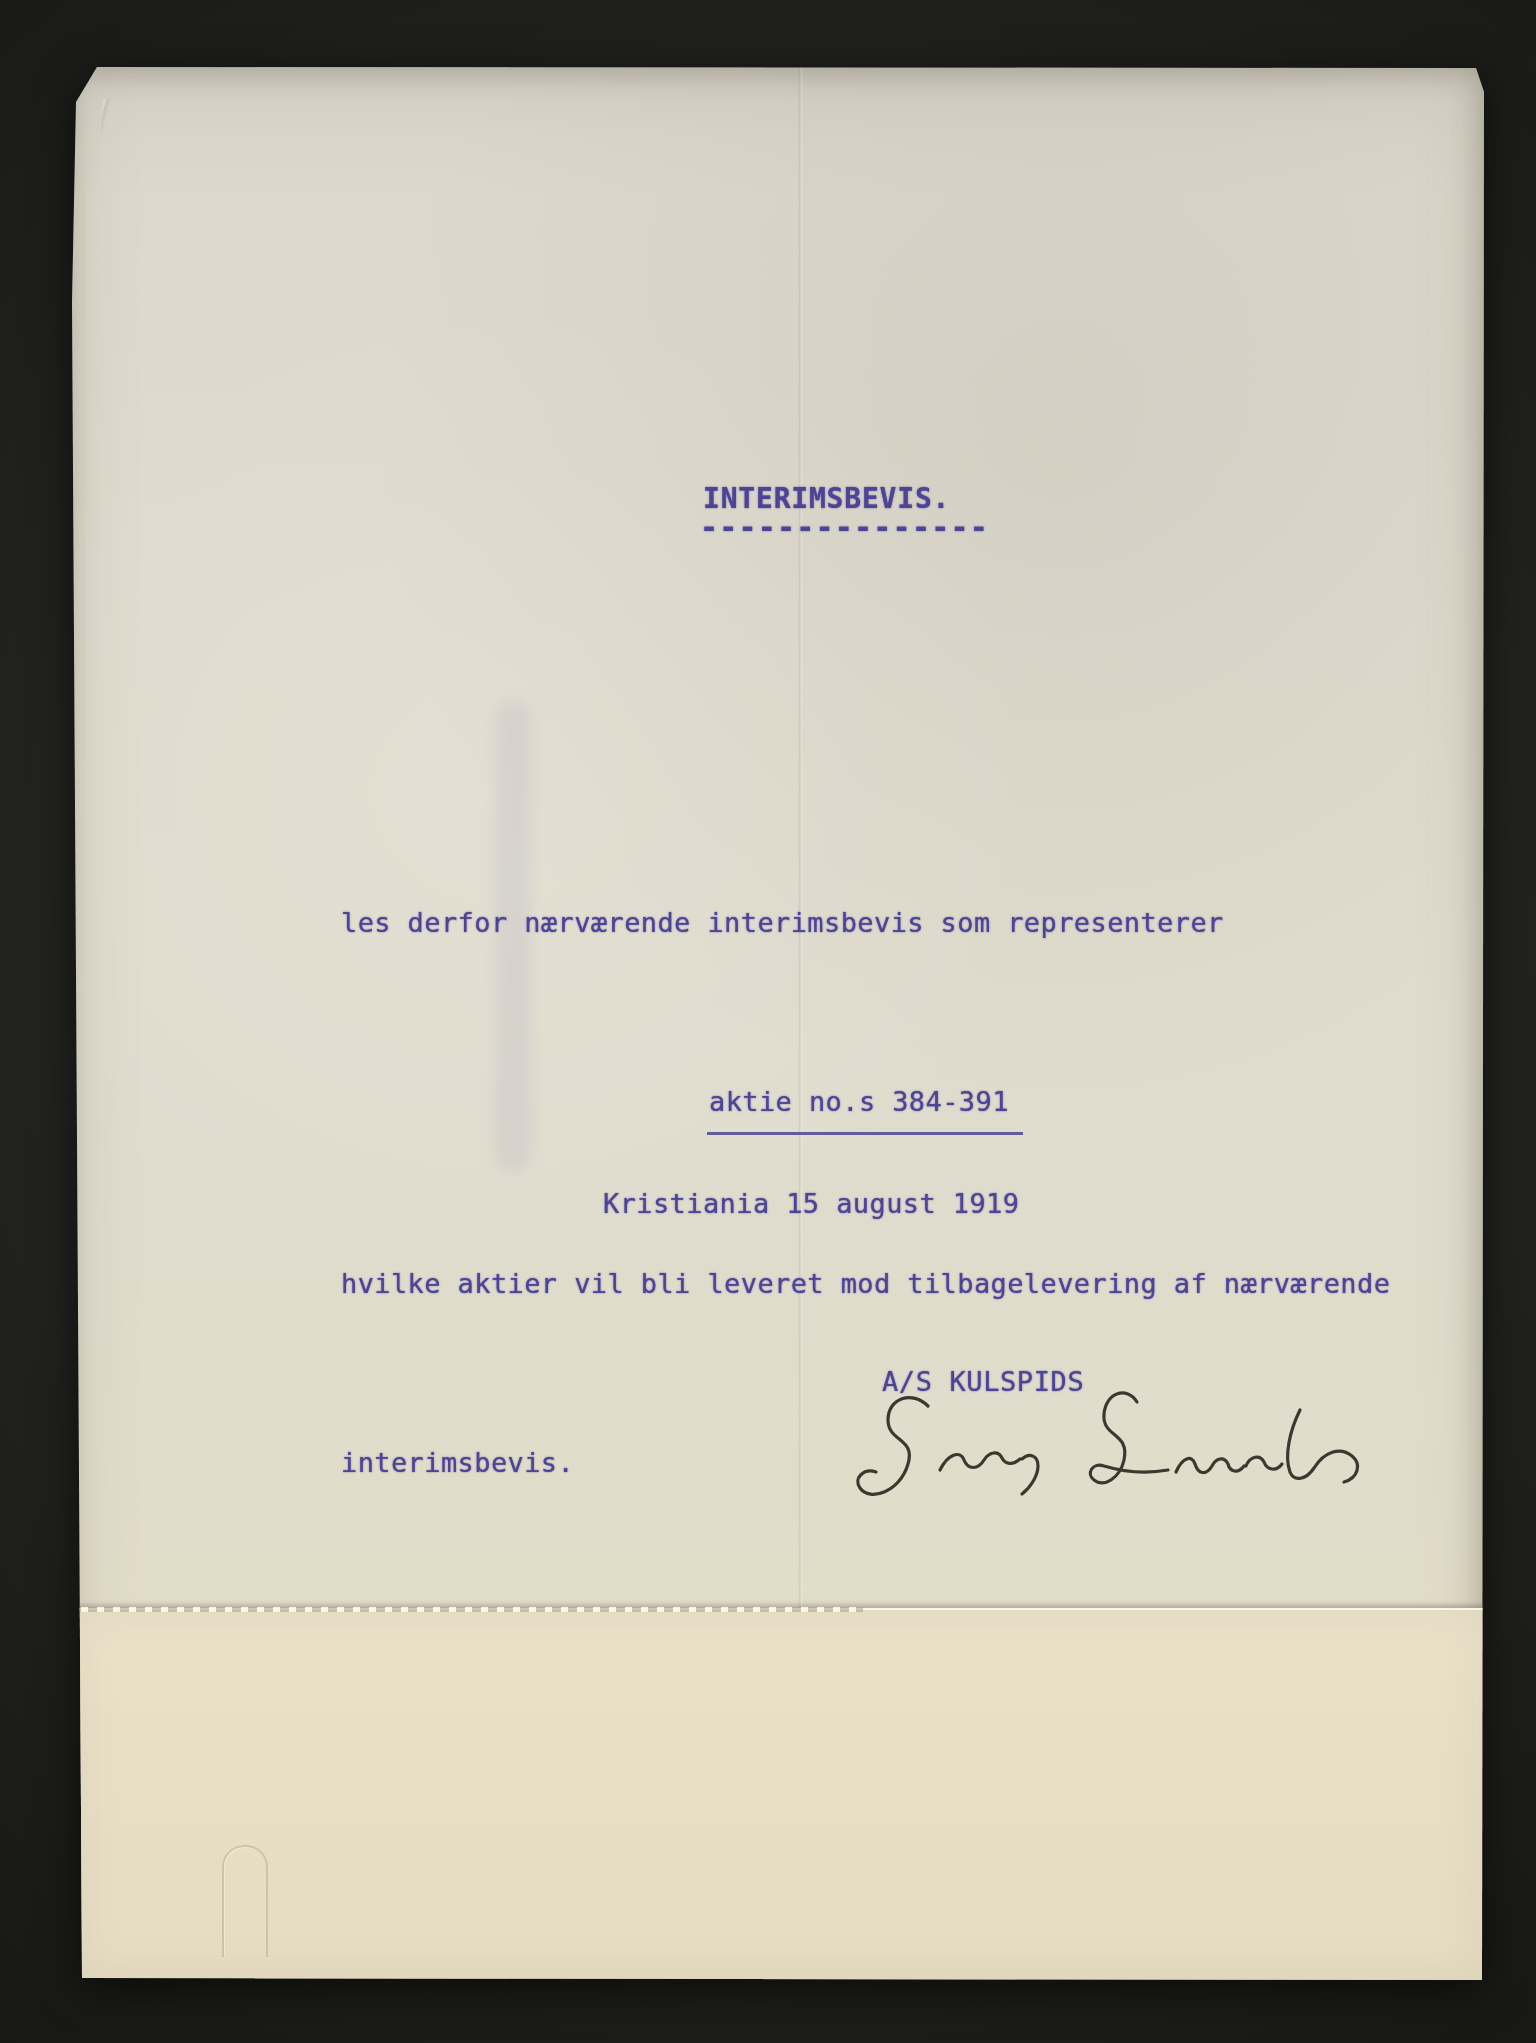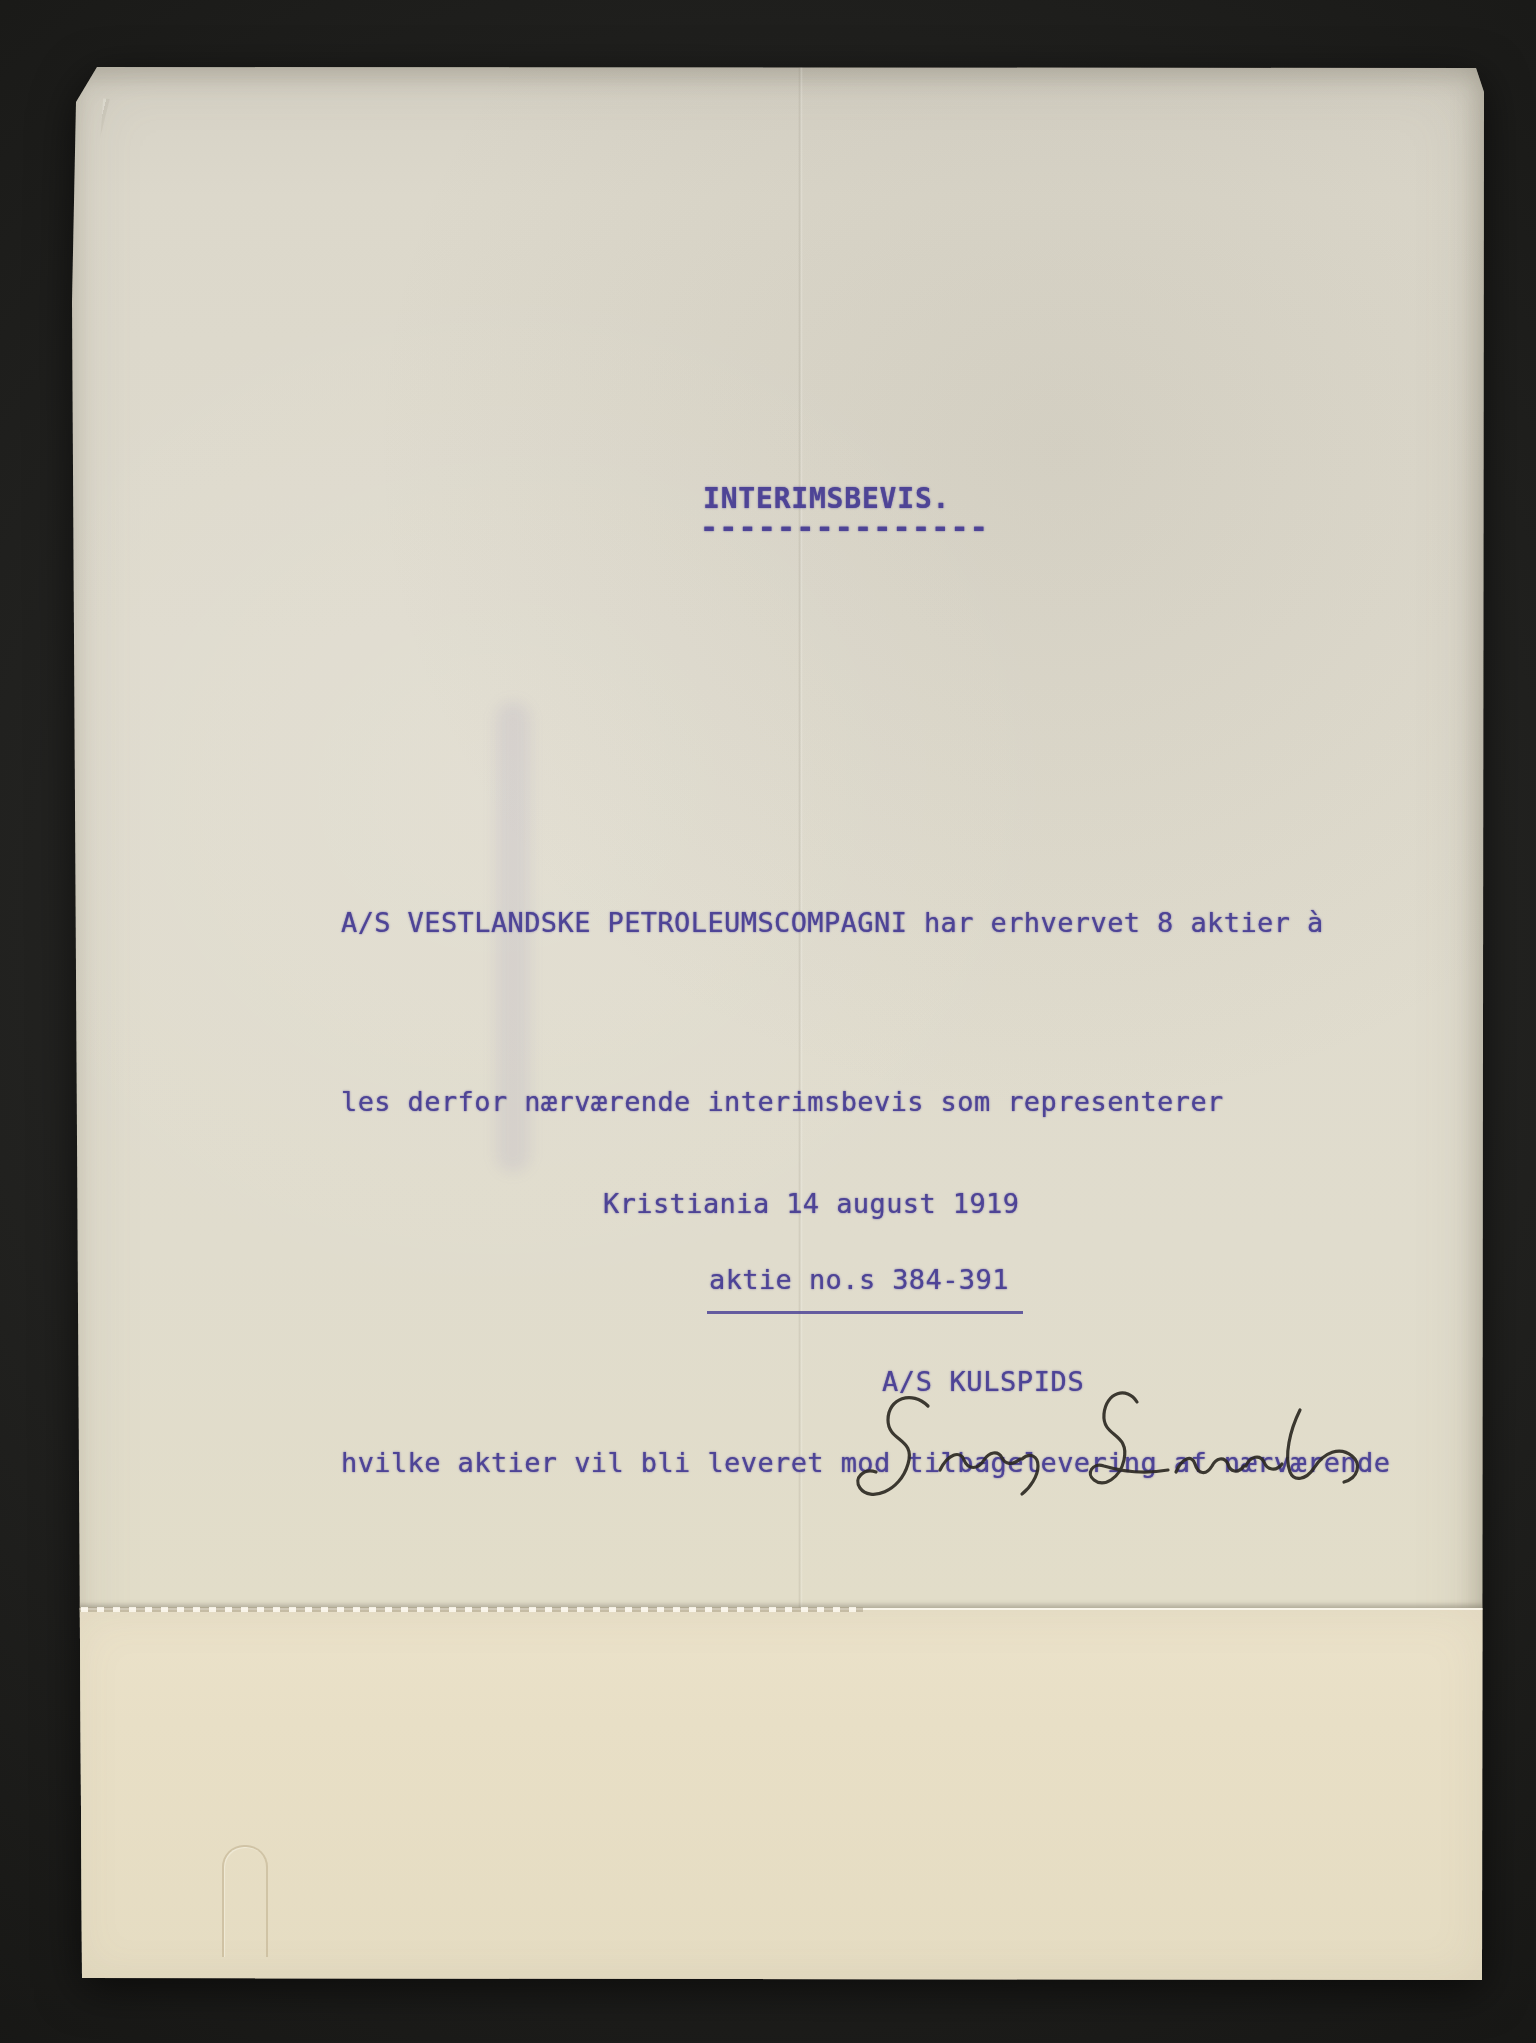--- a/index.html
+++ b/index.html
@@ -95,28 +95,27 @@
     <div class="corner-fold"></div>
     <div class="corner-crease"></div>
     <div class="crease-vertical"></div>
     <div class="ink-smudge"></div>
     <div class="stain-dots"></div>
 
     <div class="tw title">INTERIMSBEVIS.</div>
     <div class="tw title-dashes">---------------</div>
 
     <div class="tw body-block">
-      <p>A/S VESTLANDSKE PETROLEUMSCOMPAGNI har erhvervet 8 aktier à</p>
       <p>les derfor nærværende interimsbevis som representerer</p>
       <p class="share-line"><span>aktie no.s 384-391</span></p>
       <p>hvilke aktier vil bli leveret mod tilbagelevering af nærværende</p>
       <p>interimsbevis.</p>
     </div>
 
-    <div class="tw dateline">Kristiania 14 august 1919</div>
+    <div class="tw dateline">Kristiania 15 august 1919</div>
 
     <div class="tw issuer">A/S KULSPIDS</div>
 
     <svg class="signature" viewBox="0 0 560 150" xmlns="http://www.w3.org/2000/svg">
       <path d="M 96,22 C 80,6 56,14 56,36 C 56,58 84,54 76,80 C 68,108 38,118 28,104 C 21,94 32,84 44,88"></path>
       <path d="M 108,86 C 116,70 128,66 132,76 C 136,86 146,86 152,76 C 157,68 166,66 170,74 C 173,80 180,82 188,75"></path>
       <path d="M 190,75 C 198,68 206,72 206,82 C 206,92 198,104 190,110"></path>
       <path d="M 305,18 C 295,2 274,8 272,30 C 270,54 298,48 292,76 C 288,94 272,104 262,96 C 254,90 260,78 272,82 C 292,88 314,90 336,86"></path>
       <path d="M 344,88 C 350,74 360,70 363,80 C 366,90 374,92 380,82 C 384,74 392,72 396,80 C 398,88 406,90 412,82"></path>
       <path d="M 414,82 C 418,72 428,70 432,78 C 435,86 444,88 450,80"></path>

